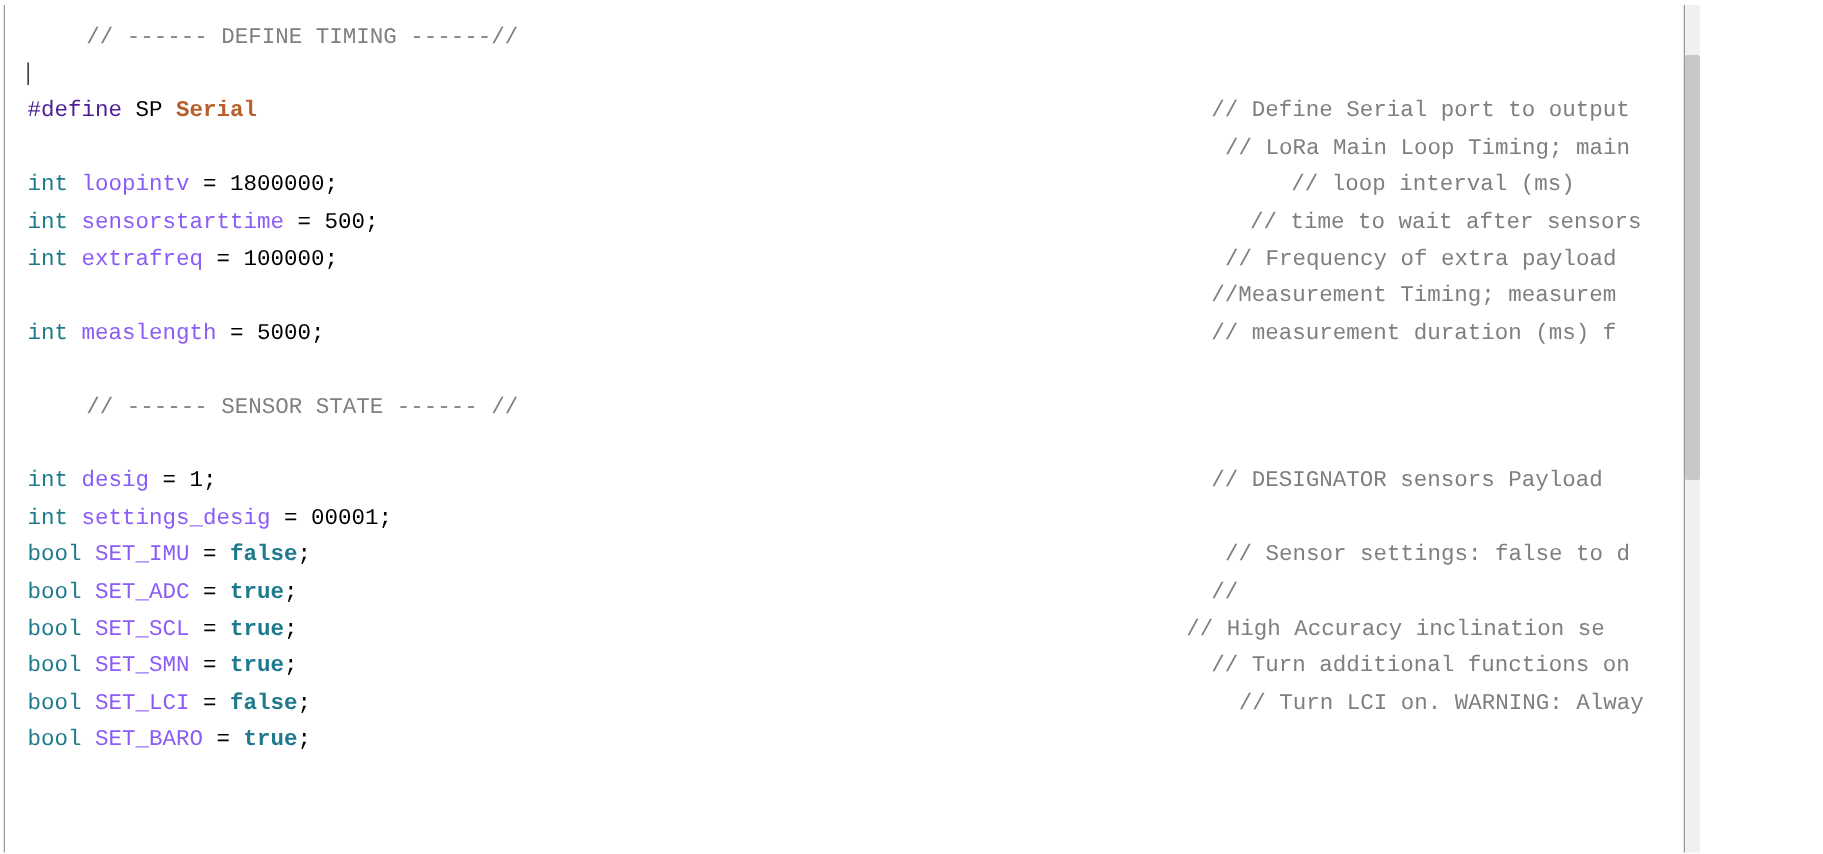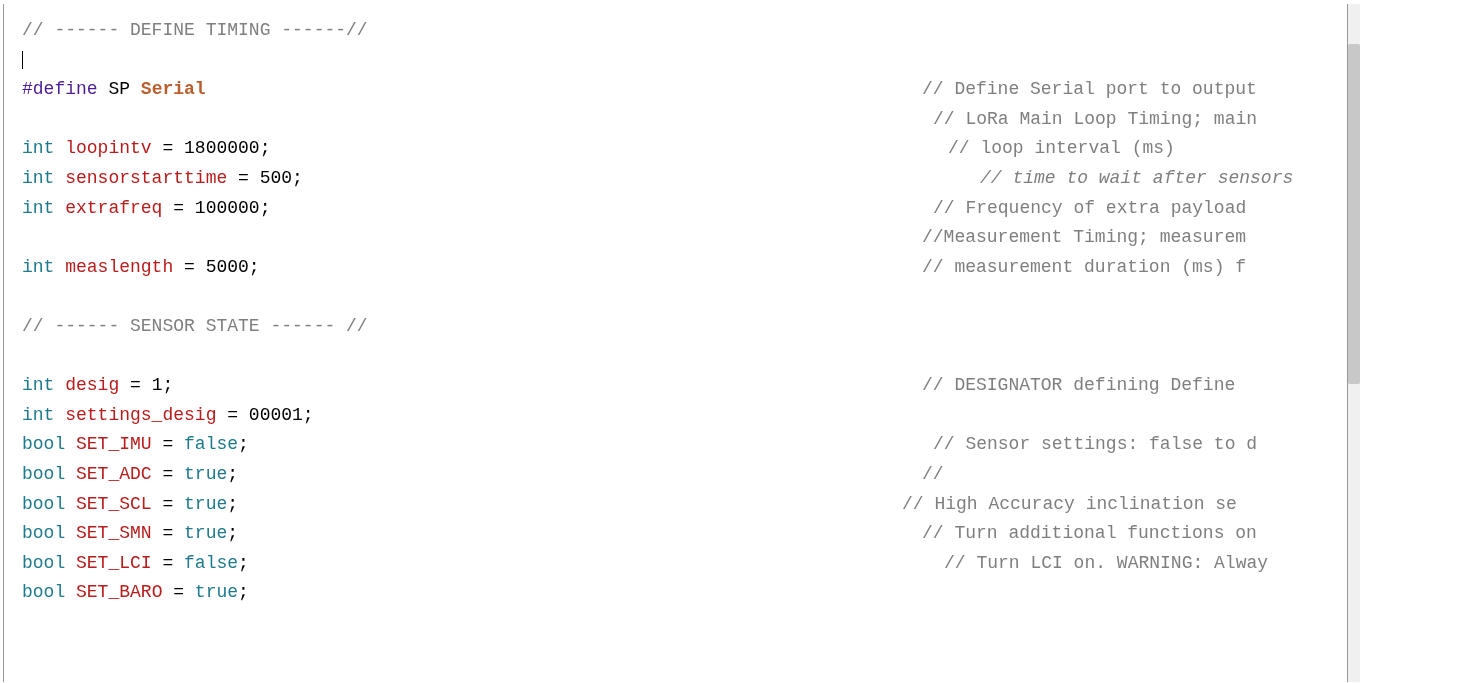--- a/index.html
+++ b/index.html
@@ -58,29 +58,29 @@
     top: 4px;
     bottom: 1px;
     overflow: hidden;
     padding: 12px 0 0 18px;
     box-sizing: border-box;
   }
   .line {
     white-space: pre;
     height: 29.6px;
   }
-  .c-comment { color: #7f7f7f; }
+  .c-comment { color: #7f7f7f; margin-left: 47px; }
   .c-pre     { color: #4c1d95; }
   .c-macro   { color: #000000; }
   .c-ident   { color: #b95f2e; font-weight: bold; }
   .c-type    { color: #1e7a8c; }
-  .c-kw      { color: #1e7a8c; }
+  .c-kw      { color: #1e7a8c; font-weight: bold; }
   .c-num     { color: #000; }
   .c-punct   { color: #000; }
-  .c-name    { color: #b91c1c; }
+  .c-name    { color: #8b5cf6; }
 
   .cursor {
     display:inline-block;
     width:1px;
     height:18px;
     background:#000;
     vertical-align:middle;
   }
 
   .right-col {
@@ -100,37 +100,37 @@
   <div class="code-area">
 
     <div class="line"><span class="c-comment">// ------ DEFINE TIMING ------//</span></div>
 
     <div class="line"><span class="cursor"></span></div>
 
     <div class="line"><span class="c-pre">#define</span><span class="c-macro"> SP </span><span class="c-ident">Serial</span><span class="right-col c-comment" style="left:918px;">// Define Serial port to output</span></div>
 
     <div class="line"><span class="right-col c-comment" style="left:929px;">// LoRa Main Loop Timing; main</span></div>
 
-    <div class="line"><span class="c-type">int</span><span class="c-name"> loopintv </span><span class="c-punct">= </span><span class="c-num">1800000</span><span class="c-punct">;</span><span class="right-col c-comment" style="left:944px;">// loop interval (ms)</span></div>
+    <div class="line"><span class="c-type">int</span><span class="c-name"> loopintv </span><span class="c-punct">= </span><span class="c-num">1800000</span><span class="c-punct">;</span><span class="right-col c-comment" style="left:982px;">// loop interval (ms)</span></div>
 
-    <div class="line"><span class="c-type">int</span><span class="c-name"> sensorstarttime </span><span class="c-punct">= </span><span class="c-num">500</span><span class="c-punct">;</span><span class="right-col c-comment" style="left:976px;font-style:italic;">// time to wait after sensors </span></div>
+    <div class="line"><span class="c-type">int</span><span class="c-name"> sensorstarttime </span><span class="c-punct">= </span><span class="c-num">500</span><span class="c-punct">;</span><span class="right-col c-comment" style="left:949px;">// time to wait after sensors </span></div>
 
     <div class="line"><span class="c-type">int</span><span class="c-name"> extrafreq </span><span class="c-punct">= </span><span class="c-num">100000</span><span class="c-punct">;</span><span class="right-col c-comment" style="left:929px;">// Frequency of extra payload </span></div>
 
     <div class="line"><span class="right-col c-comment" style="left:918px;font-family:Liberation Mono, monospace;">//Measurement Timing; measurem</span></div>
 
     <div class="line"><span class="c-type">int</span><span class="c-name"> measlength </span><span class="c-punct">= </span><span class="c-num">5000</span><span class="c-punct">;</span><span class="right-col c-comment" style="left:918px;font-family:Liberation Mono, monospace;">// measurement duration (ms) f</span></div>
 
     <div class="line"></div>
 
     <div class="line"><span class="c-comment">// ------ SENSOR STATE ------ //</span></div>
 
     <div class="line"></div>
 
-    <div class="line"><span class="c-type">int</span><span class="c-name"> desig </span><span class="c-punct">= </span><span class="c-num">1</span><span class="c-punct">;</span><span class="right-col c-comment" style="left:918px;">// DESIGNATOR defining Define</span></div>
+    <div class="line"><span class="c-type">int</span><span class="c-name"> desig </span><span class="c-punct">= </span><span class="c-num">1</span><span class="c-punct">;</span><span class="right-col c-comment" style="left:918px;">// DESIGNATOR sensors Payload</span></div>
 
     <div class="line"><span class="c-type">int</span><span class="c-name"> settings_desig </span><span class="c-punct">= </span><span class="c-num">00001</span><span class="c-punct">;</span></div>
 
     <div class="line"><span class="c-type">bool</span><span class="c-name"> SET_IMU </span><span class="c-punct">= </span><span class="c-kw">false</span><span class="c-punct">;</span><span class="right-col c-comment" style="left:929px;">// Sensor settings: false to d</span></div>
 
     <div class="line"><span class="c-type">bool</span><span class="c-name"> SET_ADC </span><span class="c-punct">= </span><span class="c-kw">true</span><span class="c-punct">;</span><span class="right-col c-comment" style="left:918px;">//</span></div>
 
     <div class="line"><span class="c-type">bool</span><span class="c-name"> SET_SCL </span><span class="c-punct">= </span><span class="c-kw">true</span><span class="c-punct">;</span><span class="right-col c-comment" style="left:898px;">// High Accuracy inclination se</span></div>
 
     <div class="line"><span class="c-type">bool</span><span class="c-name"> SET_SMN </span><span class="c-punct">= </span><span class="c-kw">true</span><span class="c-punct">;</span><span class="right-col c-comment" style="left:918px;">// Turn additional functions on</span></div>

